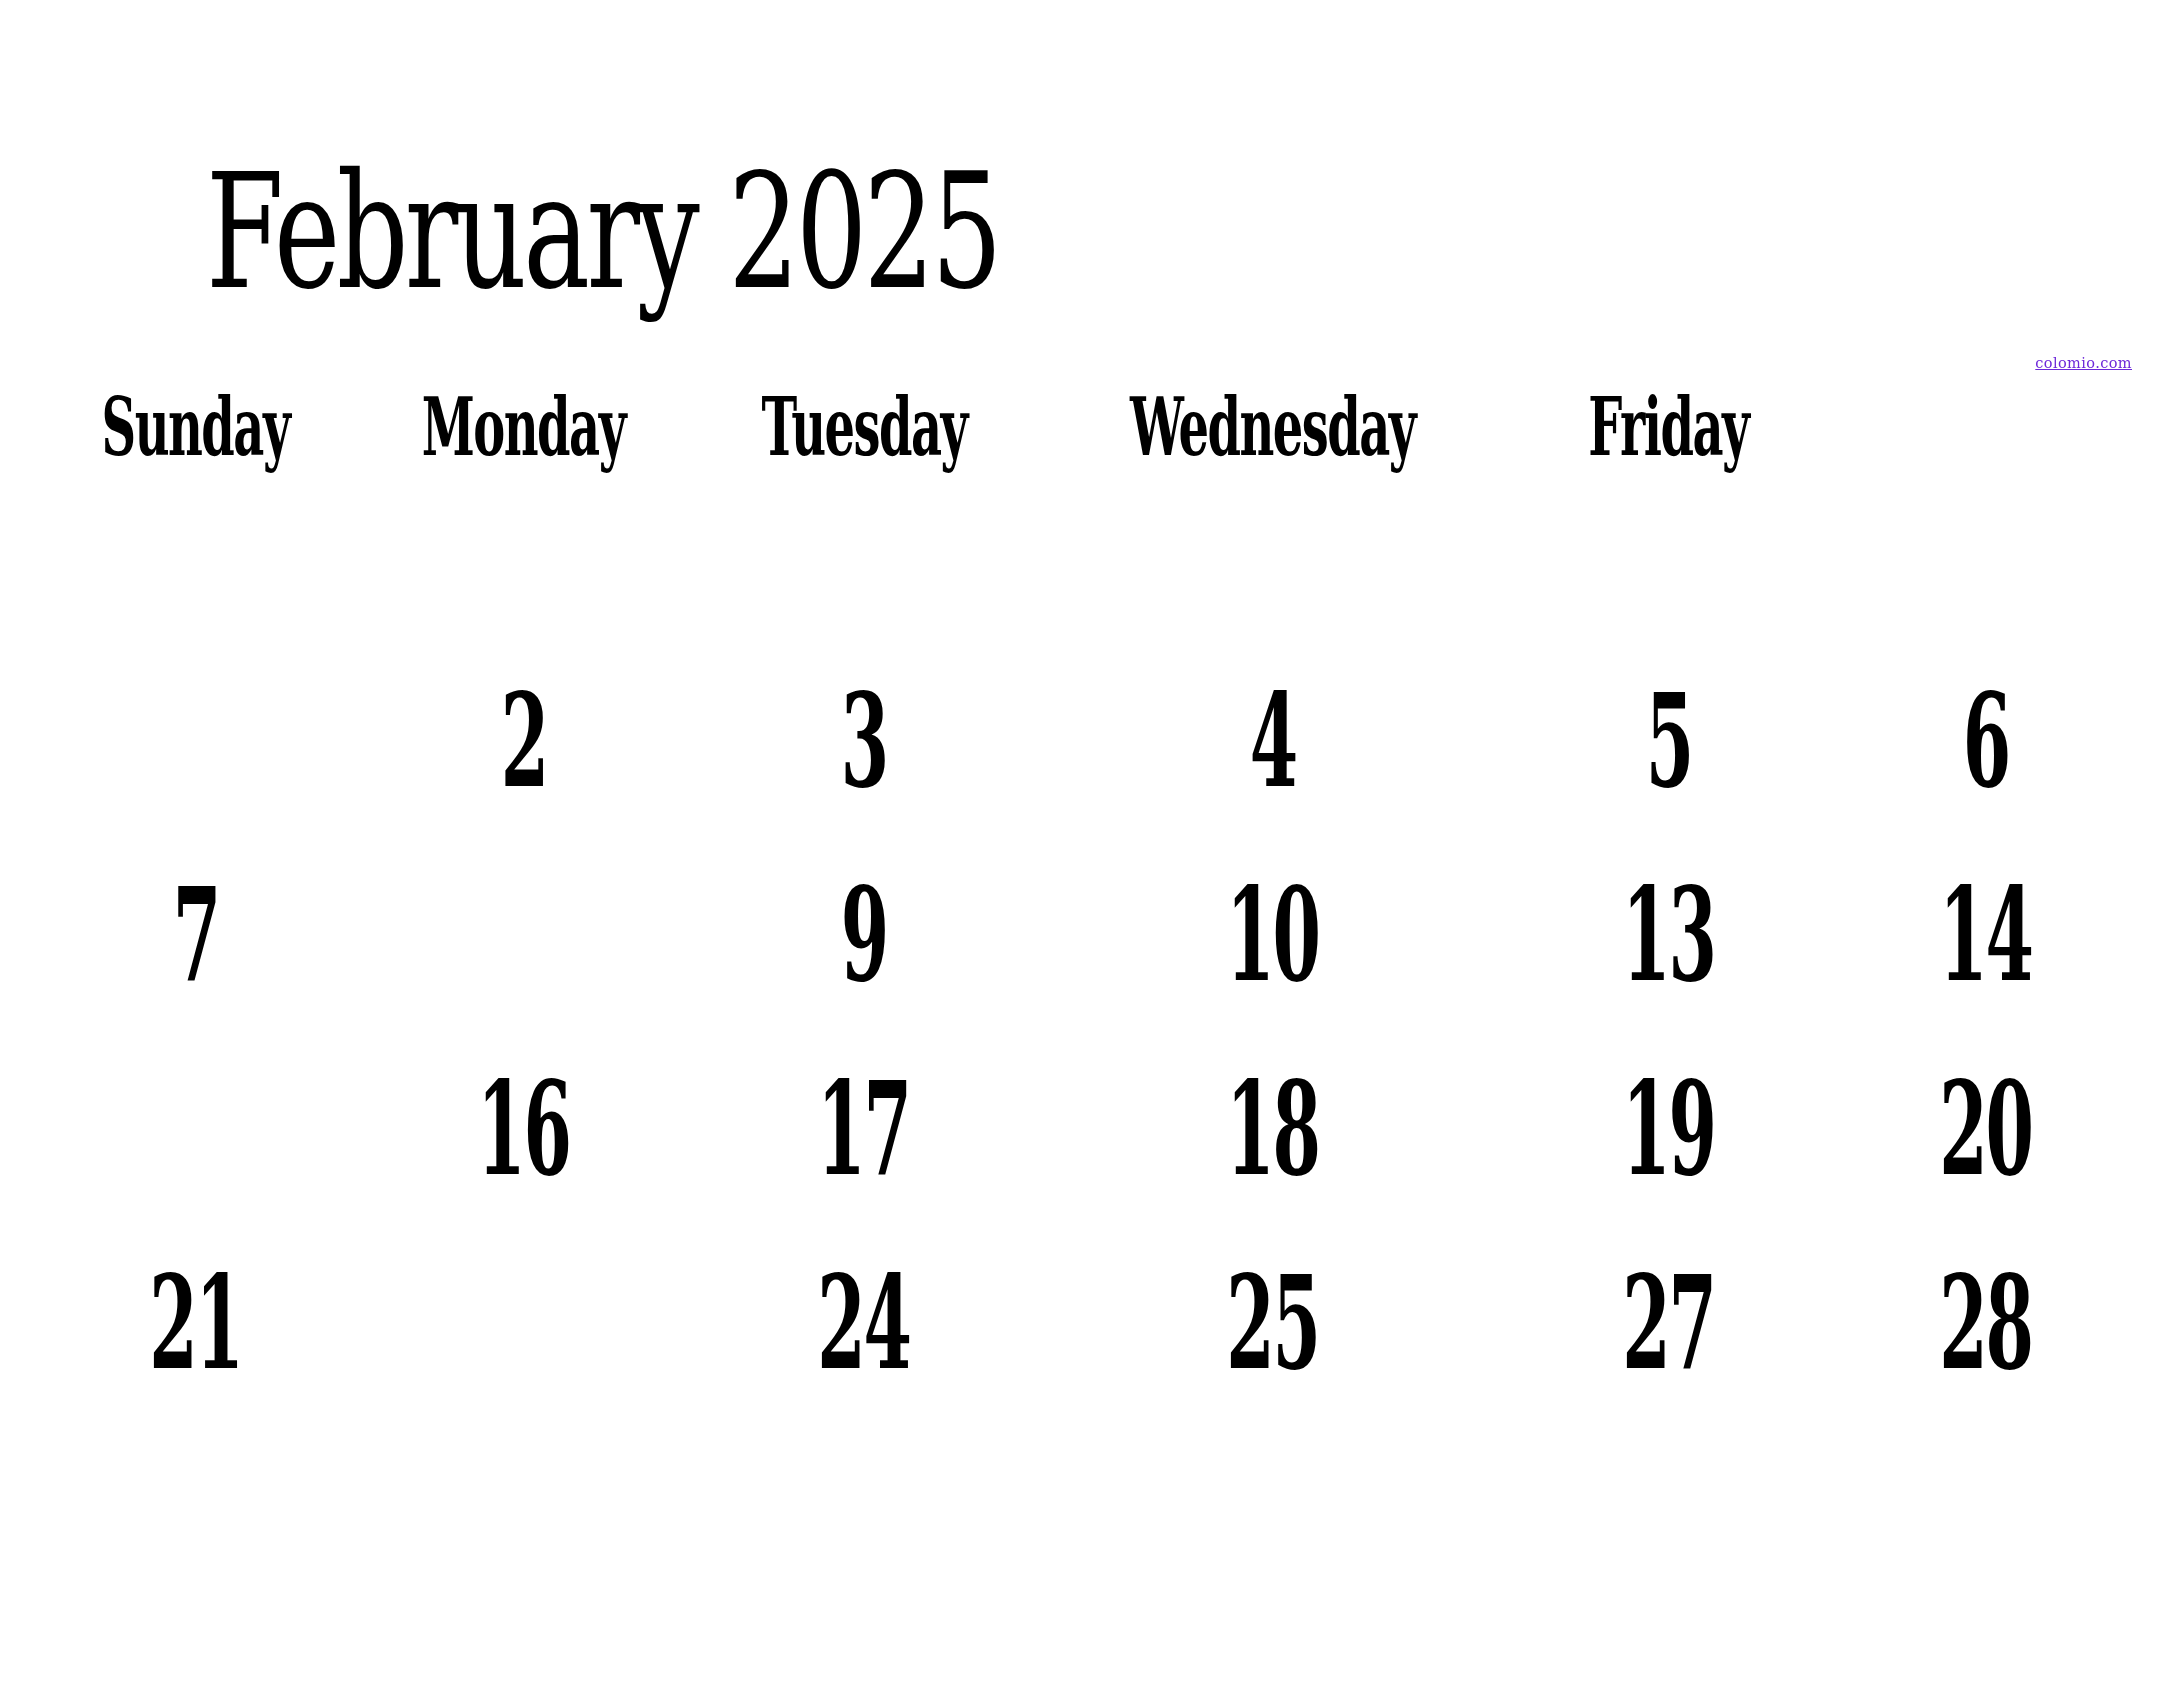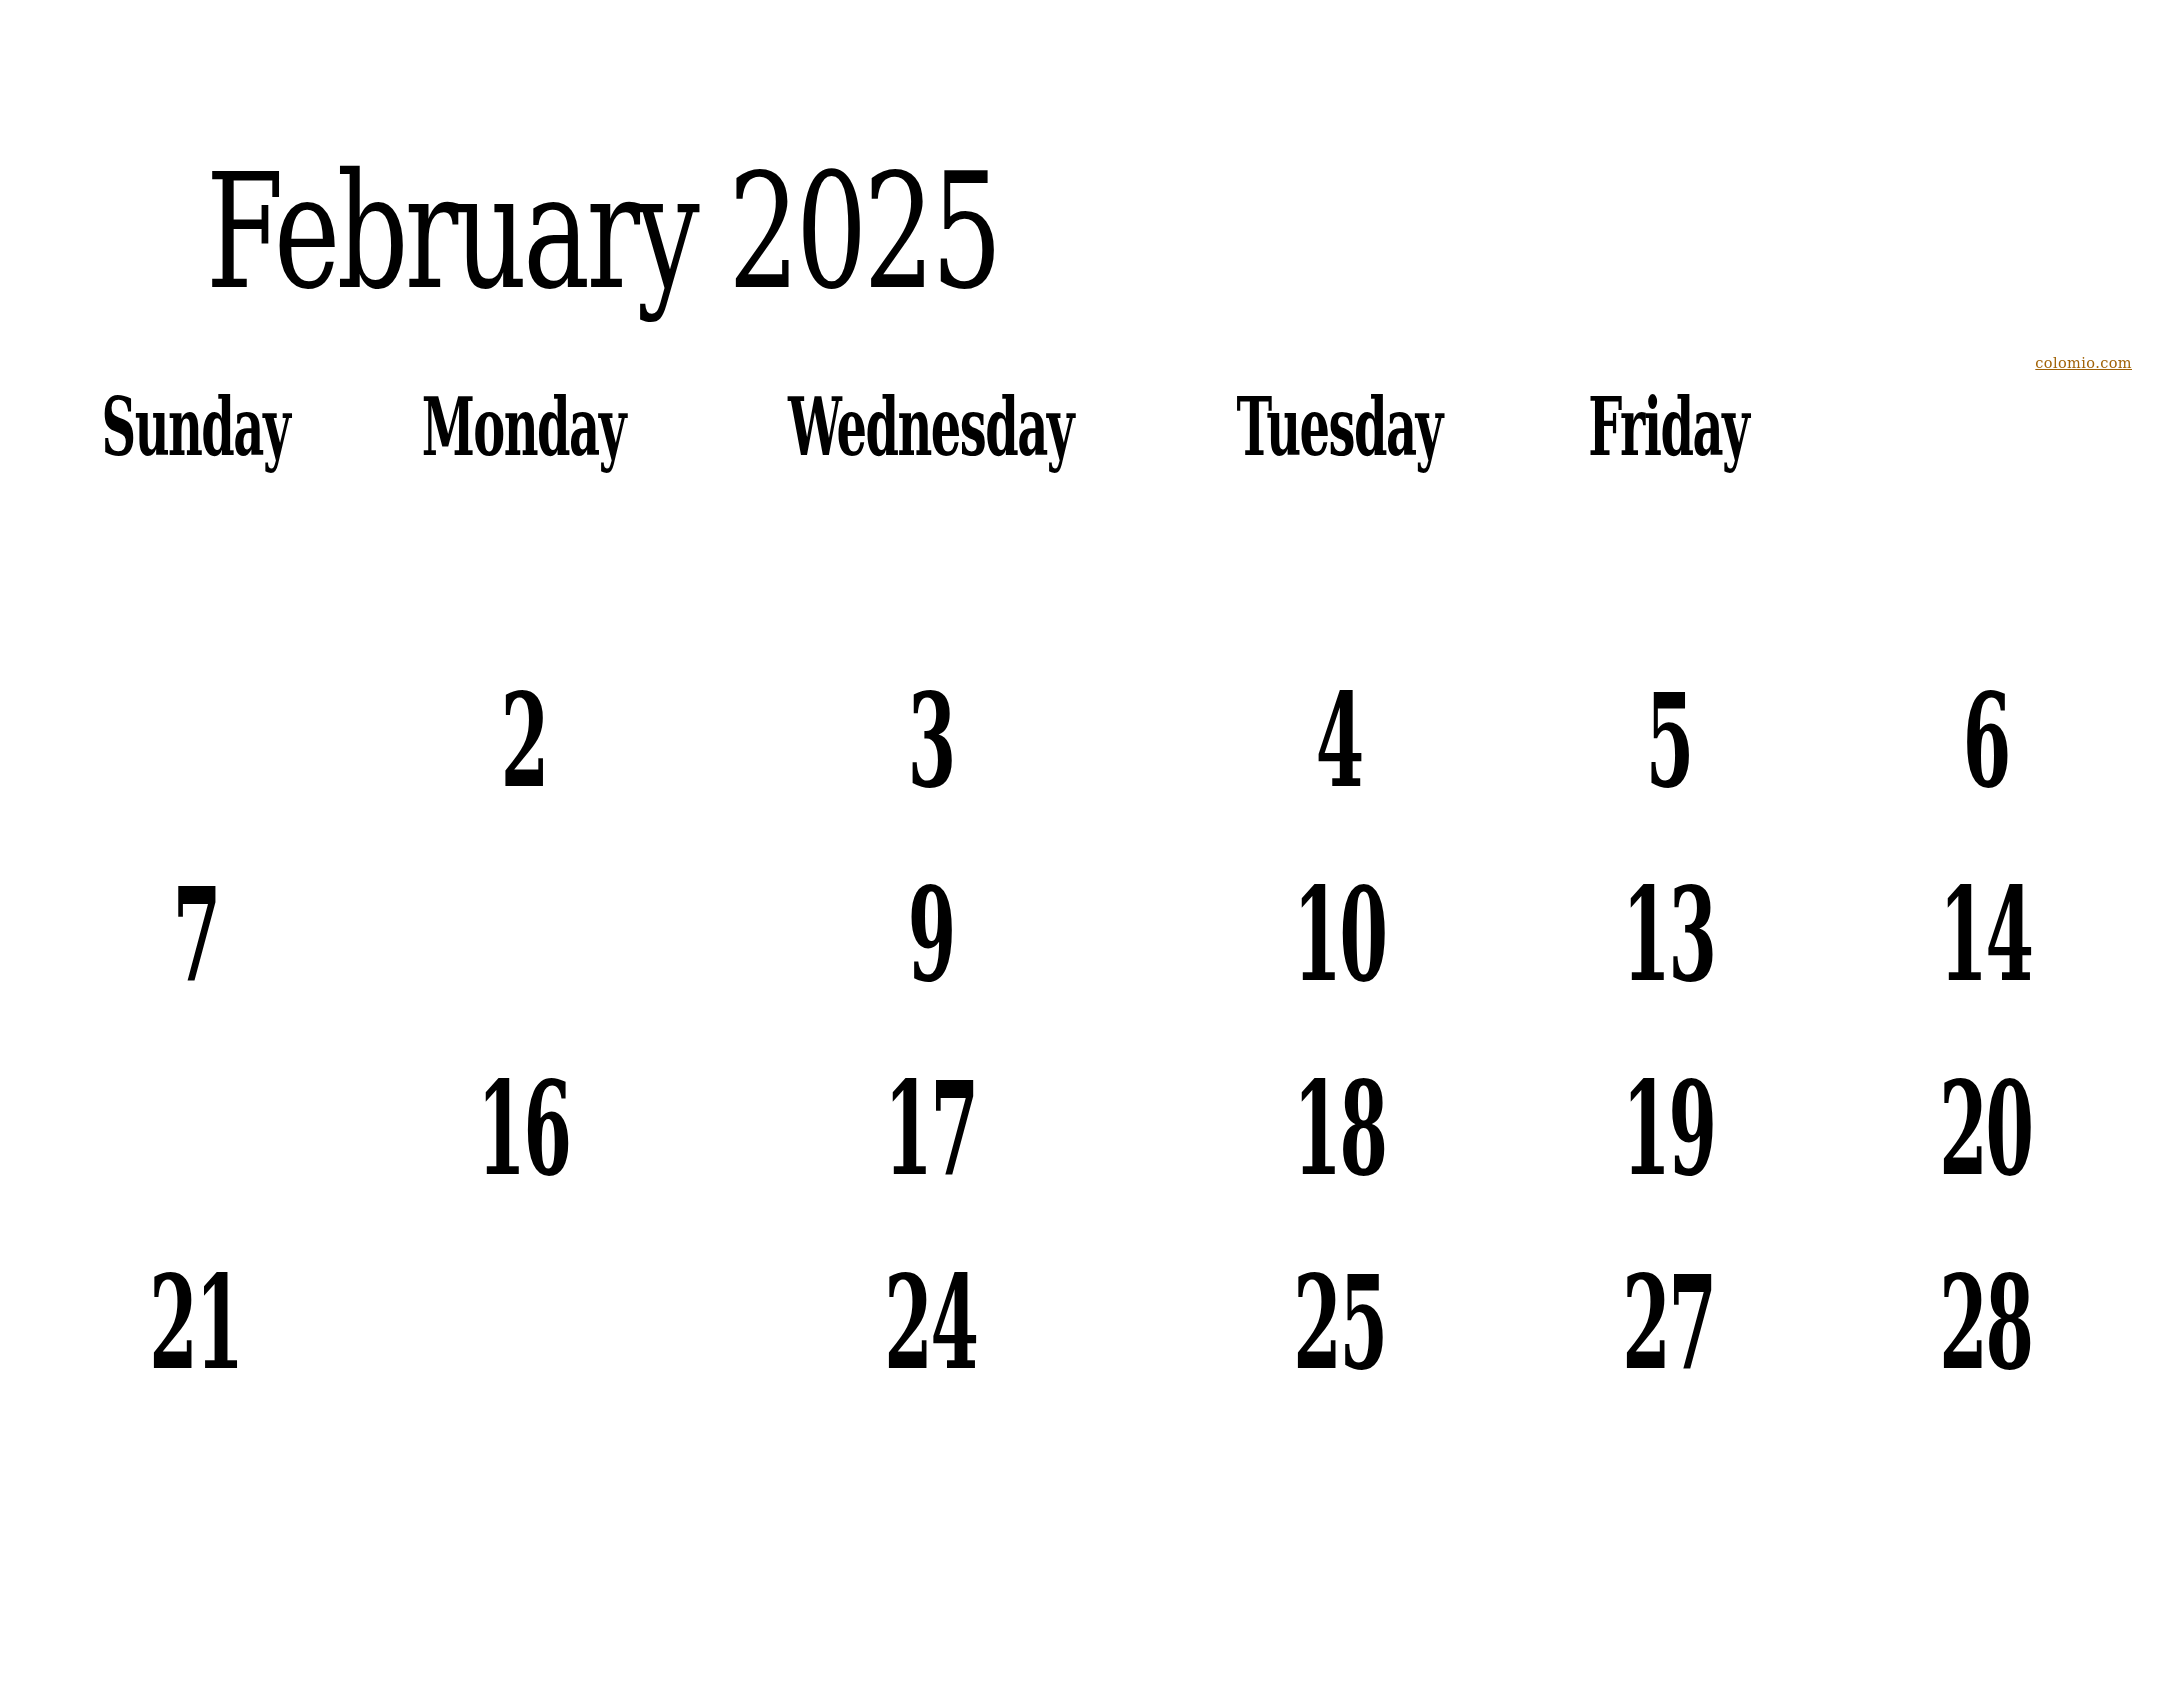--- a/index.html
+++ b/index.html
@@ -32,21 +32,21 @@
     transform: scaleX(0.70);
     transform-origin: 50% 50%;
     letter-spacing: -5.1px;
   }
   .watermark {
     position: absolute;
     top: 355px;
     right: 49px;
     font-size: 14.5px;
     font-family: "DejaVu Serif", serif;
-    color: #a16207;
+    color: #6d28d9;
     text-decoration: underline;
     letter-spacing: 0.4px;
   }
   .grid {
     position: absolute;
     top: 385px;
     left: 37px;
     right: 37px;
     display: grid;
     grid-template-columns: repeat(6, 1fr);
@@ -87,22 +87,22 @@
   <div class="title">
     <span class="squeeze-title">February 2025</span>
   </div>
 
   <div class="watermark">colomio.com</div>
 
   <div class="grid">
 
     <div class="weekday"><span class="squeeze-head">Sunday</span></div>
     <div class="weekday"><span class="squeeze-head">Monday</span></div>
+    <div class="weekday"><span class="squeeze-head">Tuesday</span></div>
     <div class="weekday"><span class="squeeze-head">Wednesday</span></div>
-    <div class="weekday"><span class="squeeze-head">Tuesday</span></div>
     <div class="weekday"><span class="squeeze-head">Friday</span></div>
     <div class="weekday"></div>
 
     <div class="day-cell"><span class="squeeze-num"></span></div>
     <div class="day-cell"><span class="squeeze-num"></span></div>
     <div class="day-cell"><span class="squeeze-num"></span></div>
     <div class="day-cell"><span class="squeeze-num"></span></div>
     <div class="day-cell"><span class="squeeze-num"></span></div>
     <div class="day-cell"><span class="squeeze-num"></span></div>
     <div class="day-cell"></div>

